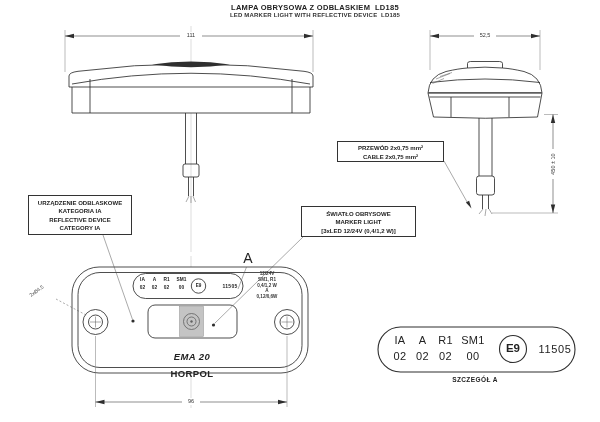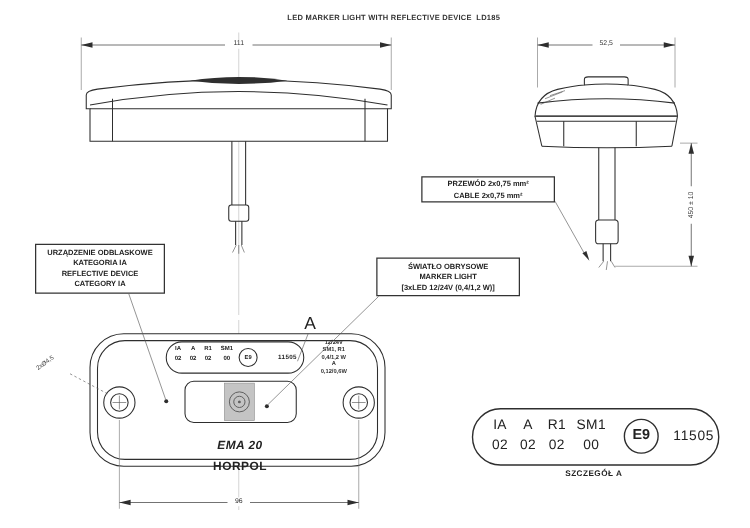--- a/index.html
+++ b/index.html
@@ -133,20 +133,21 @@
     <line class="ext" x1="95.5" y1="336" x2="95.5" y2="407"></line>
     <line class="ext" x1="287" y1="336" x2="287" y2="407"></line>
     <line class="dim" x1="95.5" y1="402" x2="287" y2="402"></line>
     <polygon class="ar" points="95.5,402 104.5,399.8 104.5,404.2"></polygon>
     <polygon class="ar" points="287,402 278,399.8 278,404.2"></polygon>
 
     <rect class="s2" x="378" y="327" width="197" height="45" rx="22.5"></rect>
     <circle class="s2" cx="513" cy="349" r="13.5"></circle>
   </svg>
 
+  <div class="abs t1">LAMPA OBRYSOWA Z ODBLASKIEM  LD185</div>
   <div class="abs t2">LED MARKER LIGHT WITH REFLECTIVE DEVICE  LD185</div>
 
   <div class="abs dimtxt d111">111</div>
   <div class="abs dimtxt d525">52,5</div>
   <div class="abs dimtxt d450">450 ± 10</div>
   <div class="abs dimtxt d96">96</div>
   <div class="abs dholes">2xØ4,5</div>
 
   <div class="abs box cablebox">
     <div>PRZEWÓD 2x0,75 mm²</div>

